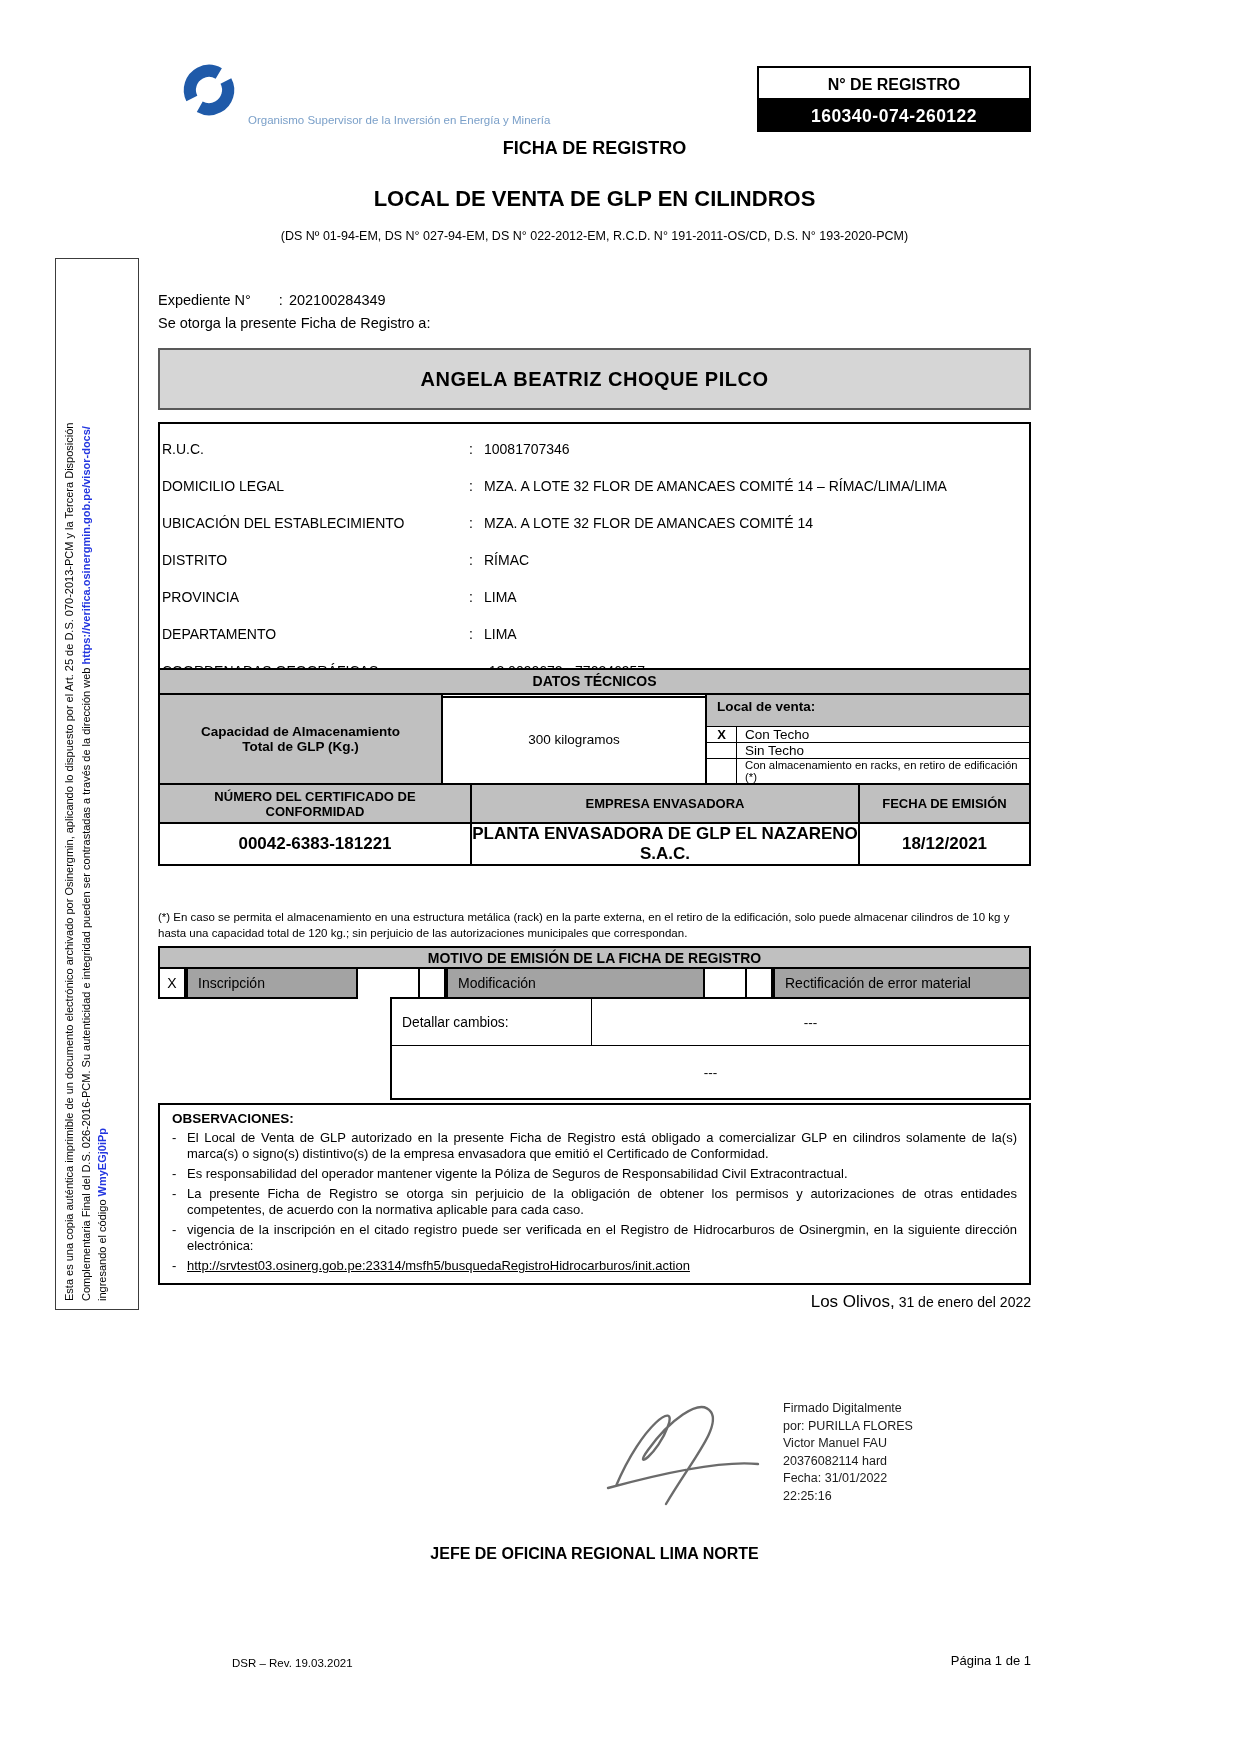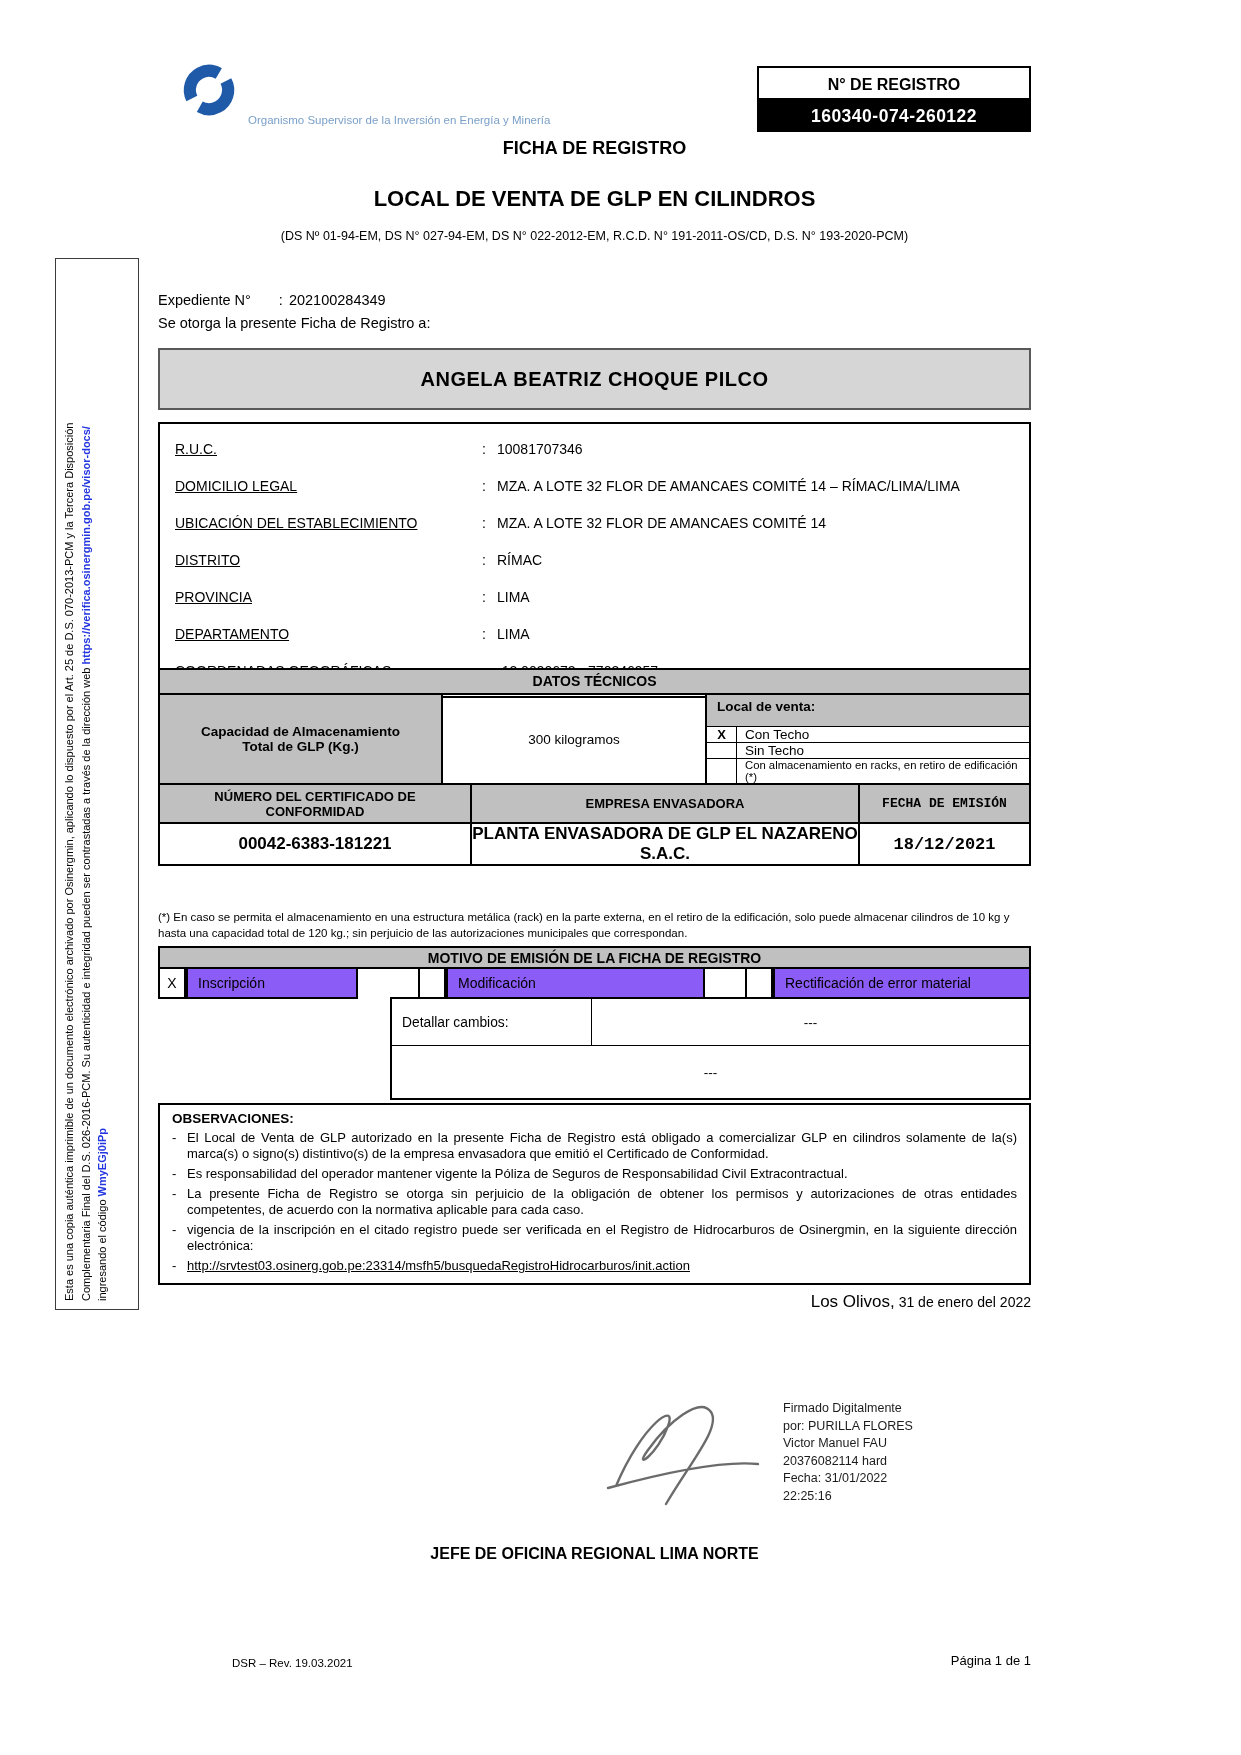--- a/index.html
+++ b/index.html
@@ -45,21 +45,21 @@
     display:flex; align-items:center; justify-content:center;
     font-size:20px; font-weight:bold; letter-spacing:0.5px;
   }
 
   
   .details-box {
     left:158px; top:422px; width:873px; height:276px; border:2px solid #000; box-sizing:border-box;
     display:flex; flex-direction:column; justify-content:space-around; padding:6px 0;
   }
   .d-row { display:flex; font-size:14px; }
-  .d-label { width:296px; padding-left:15px;text-decoration:underline; }
+  .d-label { width:296px; padding-left:2px; }
   .d-colon { width:26px; text-align:center; }
   .d-value { flex:1; padding-right:10px; }
 
   
   .dt { left:158px; top:668px; width:873px; height:198px; border:2px solid #000; box-sizing:border-box; display:flex; flex-direction:column; }
   .gray { background:#c0c0c0; }
   .dt-title { height:24px; line-height:23px; text-align:center; font-weight:bold; font-size:14px; border-bottom:2px solid #000; }
   .dt-body { display:flex; height:88px; border-bottom:2px solid #000; }
   .dt-cap { width:283px; border-right:2px solid #000; display:flex; align-items:center; justify-content:center; text-align:center; font-weight:bold; font-size:13.5px; box-sizing:border-box; }
   .dt-cap span { display:block; width:230px; }
@@ -68,34 +68,34 @@
   .dt-lv { height:32px; line-height:24px; padding-left:10px; font-weight:bold; font-size:13.5px; border-bottom:1px solid #000; box-sizing:border-box; }
   .dt-opt { flex:1; display:flex; border-bottom:1px solid #000; }
   .dt-opt:last-child { border-bottom:none; }
   .dt-mark { width:30px; border-right:1px solid #000; display:flex; align-items:center; justify-content:center; font-weight:bold; font-size:13px; box-sizing:border-box; }
   .dt-optlabel { flex:1; display:flex; align-items:center; padding-left:8px; font-size:13.5px; }
   .dt-opt.small .dt-optlabel { font-size:11.3px; }
   .dt-certhead { display:flex; height:40px; border-bottom:2px solid #000; }
   .dt-certhead .c, .dt-certval .c { display:flex; align-items:center; justify-content:center; text-align:center; box-sizing:border-box; }
   .c1 { width:312px; border-right:2px solid #000; }
   .c2 { width:388px; border-right:2px solid #000; }
-  .c3 { flex:1;font-family:Liberation Mono, monospace; }
+  .c3 { flex:1; }
   .dt-certhead .c { font-weight:bold; font-size:13px; }
   .dt-certhead .c1 span { display:block; width:230px; }
   .dt-certval { display:flex; flex:1; font-weight:bold; font-size:17px; }
 
   .footnote { left:158px; top:909px; width:873px; font-size:11.5px; line-height:16px; }
 
   
   .mt { left:158px; top:946px; width:873px; }
   .mt-title { height:23px; line-height:21px; text-align:center; font-weight:bold; font-size:14px; border:2px solid #000; box-sizing:border-box; }
   .mt-row { display:flex; height:30px; }
   .mt-cell { border:2px solid #000; box-sizing:border-box; margin-top:-2px; }
   .mt-mark { width:28px; display:flex; align-items:center; justify-content:center; font-size:14px; background:#fff; }
-  .mt-opt { display:flex; align-items:center; padding-left:10px; font-size:14px; background:#8b5cf6; }
+  .mt-opt { display:flex; align-items:center; padding-left:10px; font-size:14px; background:#a3a3a3; }
   .mt-opt.w1 { width:172px; } .mt-opt.w2 { width:259px; } .mt-opt.w3 { flex:1; }
   .mt-gap1 { width:60px; } .mt-gap2 { width:40px; }
   .mt-detail { margin-left:232px; width:641px; border:2px solid #000; box-sizing:border-box; margin-top:-2px; }
   .mtd-row { display:flex; border-bottom:1.5px solid #000; }
   .mtd-row:last-child { border-bottom:none; }
   .mtd-label { width:200px; border-right:1.5px solid #000; box-sizing:border-box; padding:6px 8px 6px 10px; font-size:13.8px; display:flex; align-items:center; }
   .mtd-value { flex:1; display:flex; align-items:center; justify-content:center; font-size:13.5px; }
   .mtd-r1 { height:46px; } .mtd-r2 { height:52px; }
 
   

